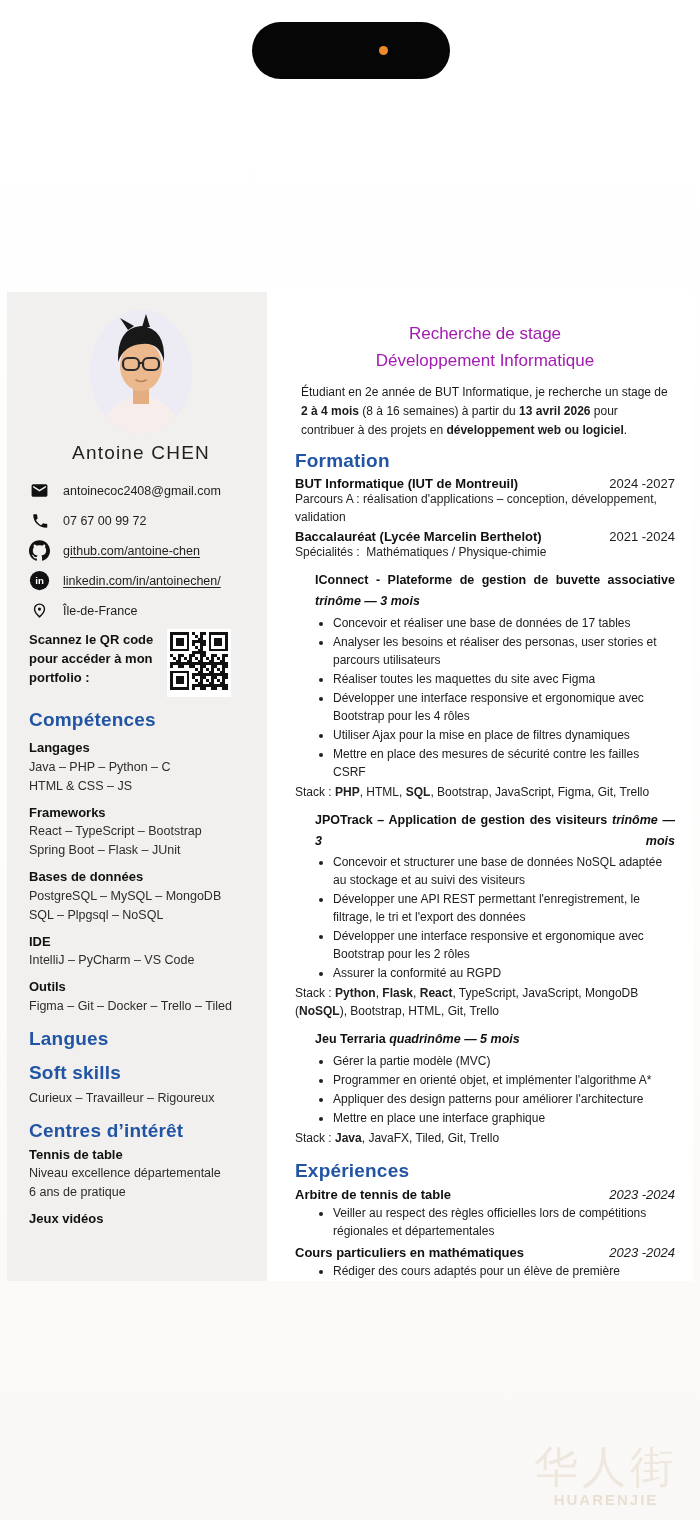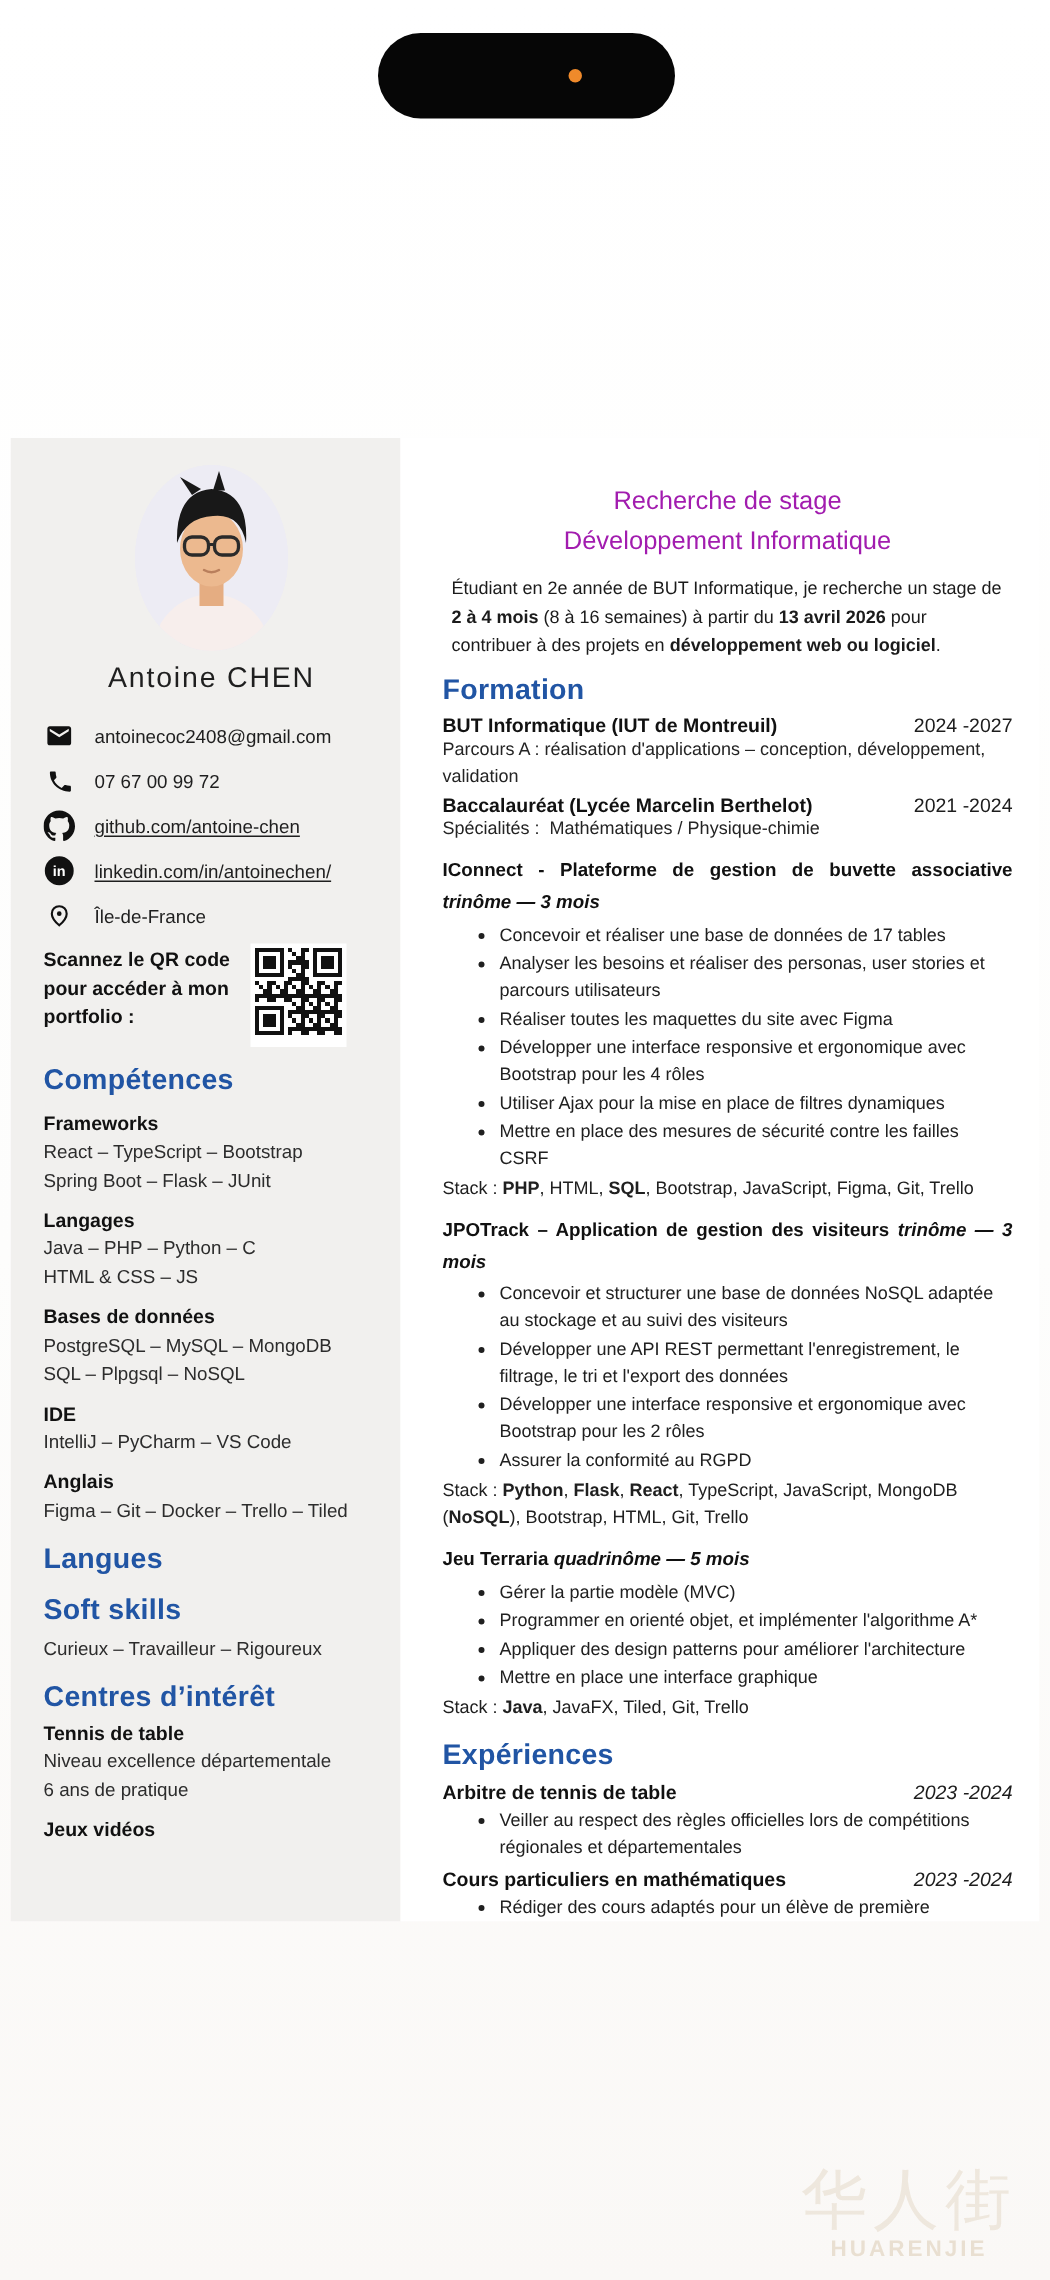--- a/index.html
+++ b/index.html
@@ -32,21 +32,21 @@
   
   .doc-title{text-align:center;font-weight:400;font-size:17px;line-height:1.6;color:#a21caf;}
   .intro{font-size:12px;line-height:1.55;margin:9px 6px 4px;color:#1b1b1b;}
   .main-h{margin:11px 0 4px;}
   .entry-head{display:flex;justify-content:space-between;align-items:baseline;}
   .entry-name{font-weight:700;font-size:13px;color:#111;}
   .entry-date{font-size:13px;color:#1d1d1d;white-space:nowrap;}
   .entry-date.it{font-style:italic;}
   .entry-desc{font-size:12px;line-height:1.45;color:#242424;white-space:pre-wrap;margin-bottom:3px;}
   .proj{margin-top:9px;}
-  .proj-title{font-weight:700;font-size:12.5px;line-height:1.65;color:#111;}
+  .proj-title{font-weight:700;font-size:12.5px;line-height:1.65;color:#111;margin-left:20px;}
   .proj-title.stretch{text-align:justify;text-align-last:justify;}
   ul.bullets{margin:2px 0 3px;padding-left:27px;}
   ul.bullets li{font-size:12px;line-height:1.5;color:#202020;margin:1px 11px;}
   .stack{font-size:12px;line-height:1.45;color:#202020;margin-top:1px;}
   .exp{margin-top:5px;}
   
   .watermark{position:absolute;right:22px;bottom:12px;text-align:center;color:#d9c7ad;opacity:.62;pointer-events:none;}
   .wm-cn{font-size:44px;letter-spacing:4px;line-height:1;opacity:.55;}
   .wm-latin{font-size:15px;font-weight:700;letter-spacing:2px;margin-top:2px;opacity:.8;}
 </style>
@@ -297,40 +297,40 @@
               <rect x="16" y="2" width="3" height="3" fill="#111"></rect>
               <path d="M0 14h7v7h-7zM1 15v5h5v-5z" fill="#111" fill-rule="evenodd"></path>
               <rect x="2" y="16" width="3" height="3" fill="#111"></rect>
             </svg>
         </div>
       </div>
 
       <h2 class="blue-h side-section-h" style="margin-top:12px">Compétences</h2>
       <div id="comp-groups">
           <div>
+            <div class="grp-label">Langages</div>
+            <div class="grp-line">Java – PHP – Python – C</div>
+            <div class="grp-line">HTML &amp; CSS – JS</div>
+          </div>
+          <div>
             <div class="grp-label">Frameworks</div>
             <div class="grp-line">React – TypeScript – Bootstrap</div>
             <div class="grp-line">Spring Boot – Flask – JUnit</div>
           </div>
           <div>
-            <div class="grp-label">Langages</div>
-            <div class="grp-line">Java – PHP – Python – C</div>
-            <div class="grp-line">HTML &amp; CSS – JS</div>
-          </div>
-          <div>
             <div class="grp-label">Bases de données</div>
             <div class="grp-line">PostgreSQL – MySQL – MongoDB</div>
             <div class="grp-line">SQL – Plpgsql – NoSQL</div>
           </div>
           <div>
             <div class="grp-label">IDE</div>
             <div class="grp-line">IntelliJ – PyCharm – VS Code</div>
           </div>
           <div>
-            <div class="grp-label">Anglais</div>
+            <div class="grp-label">Outils</div>
             <div class="grp-line">Figma – Git – Docker – Trello – Tiled</div>
           </div>
         </div>
 
       <h2 class="blue-h side-section-h">Langues</h2>
 
       <h2 class="blue-h side-section-h">Soft skills</h2>
       <div id="soft-lines">
           <div class="grp-line">Curieux – Travailleur – Rigoureux</div>
         </div>

